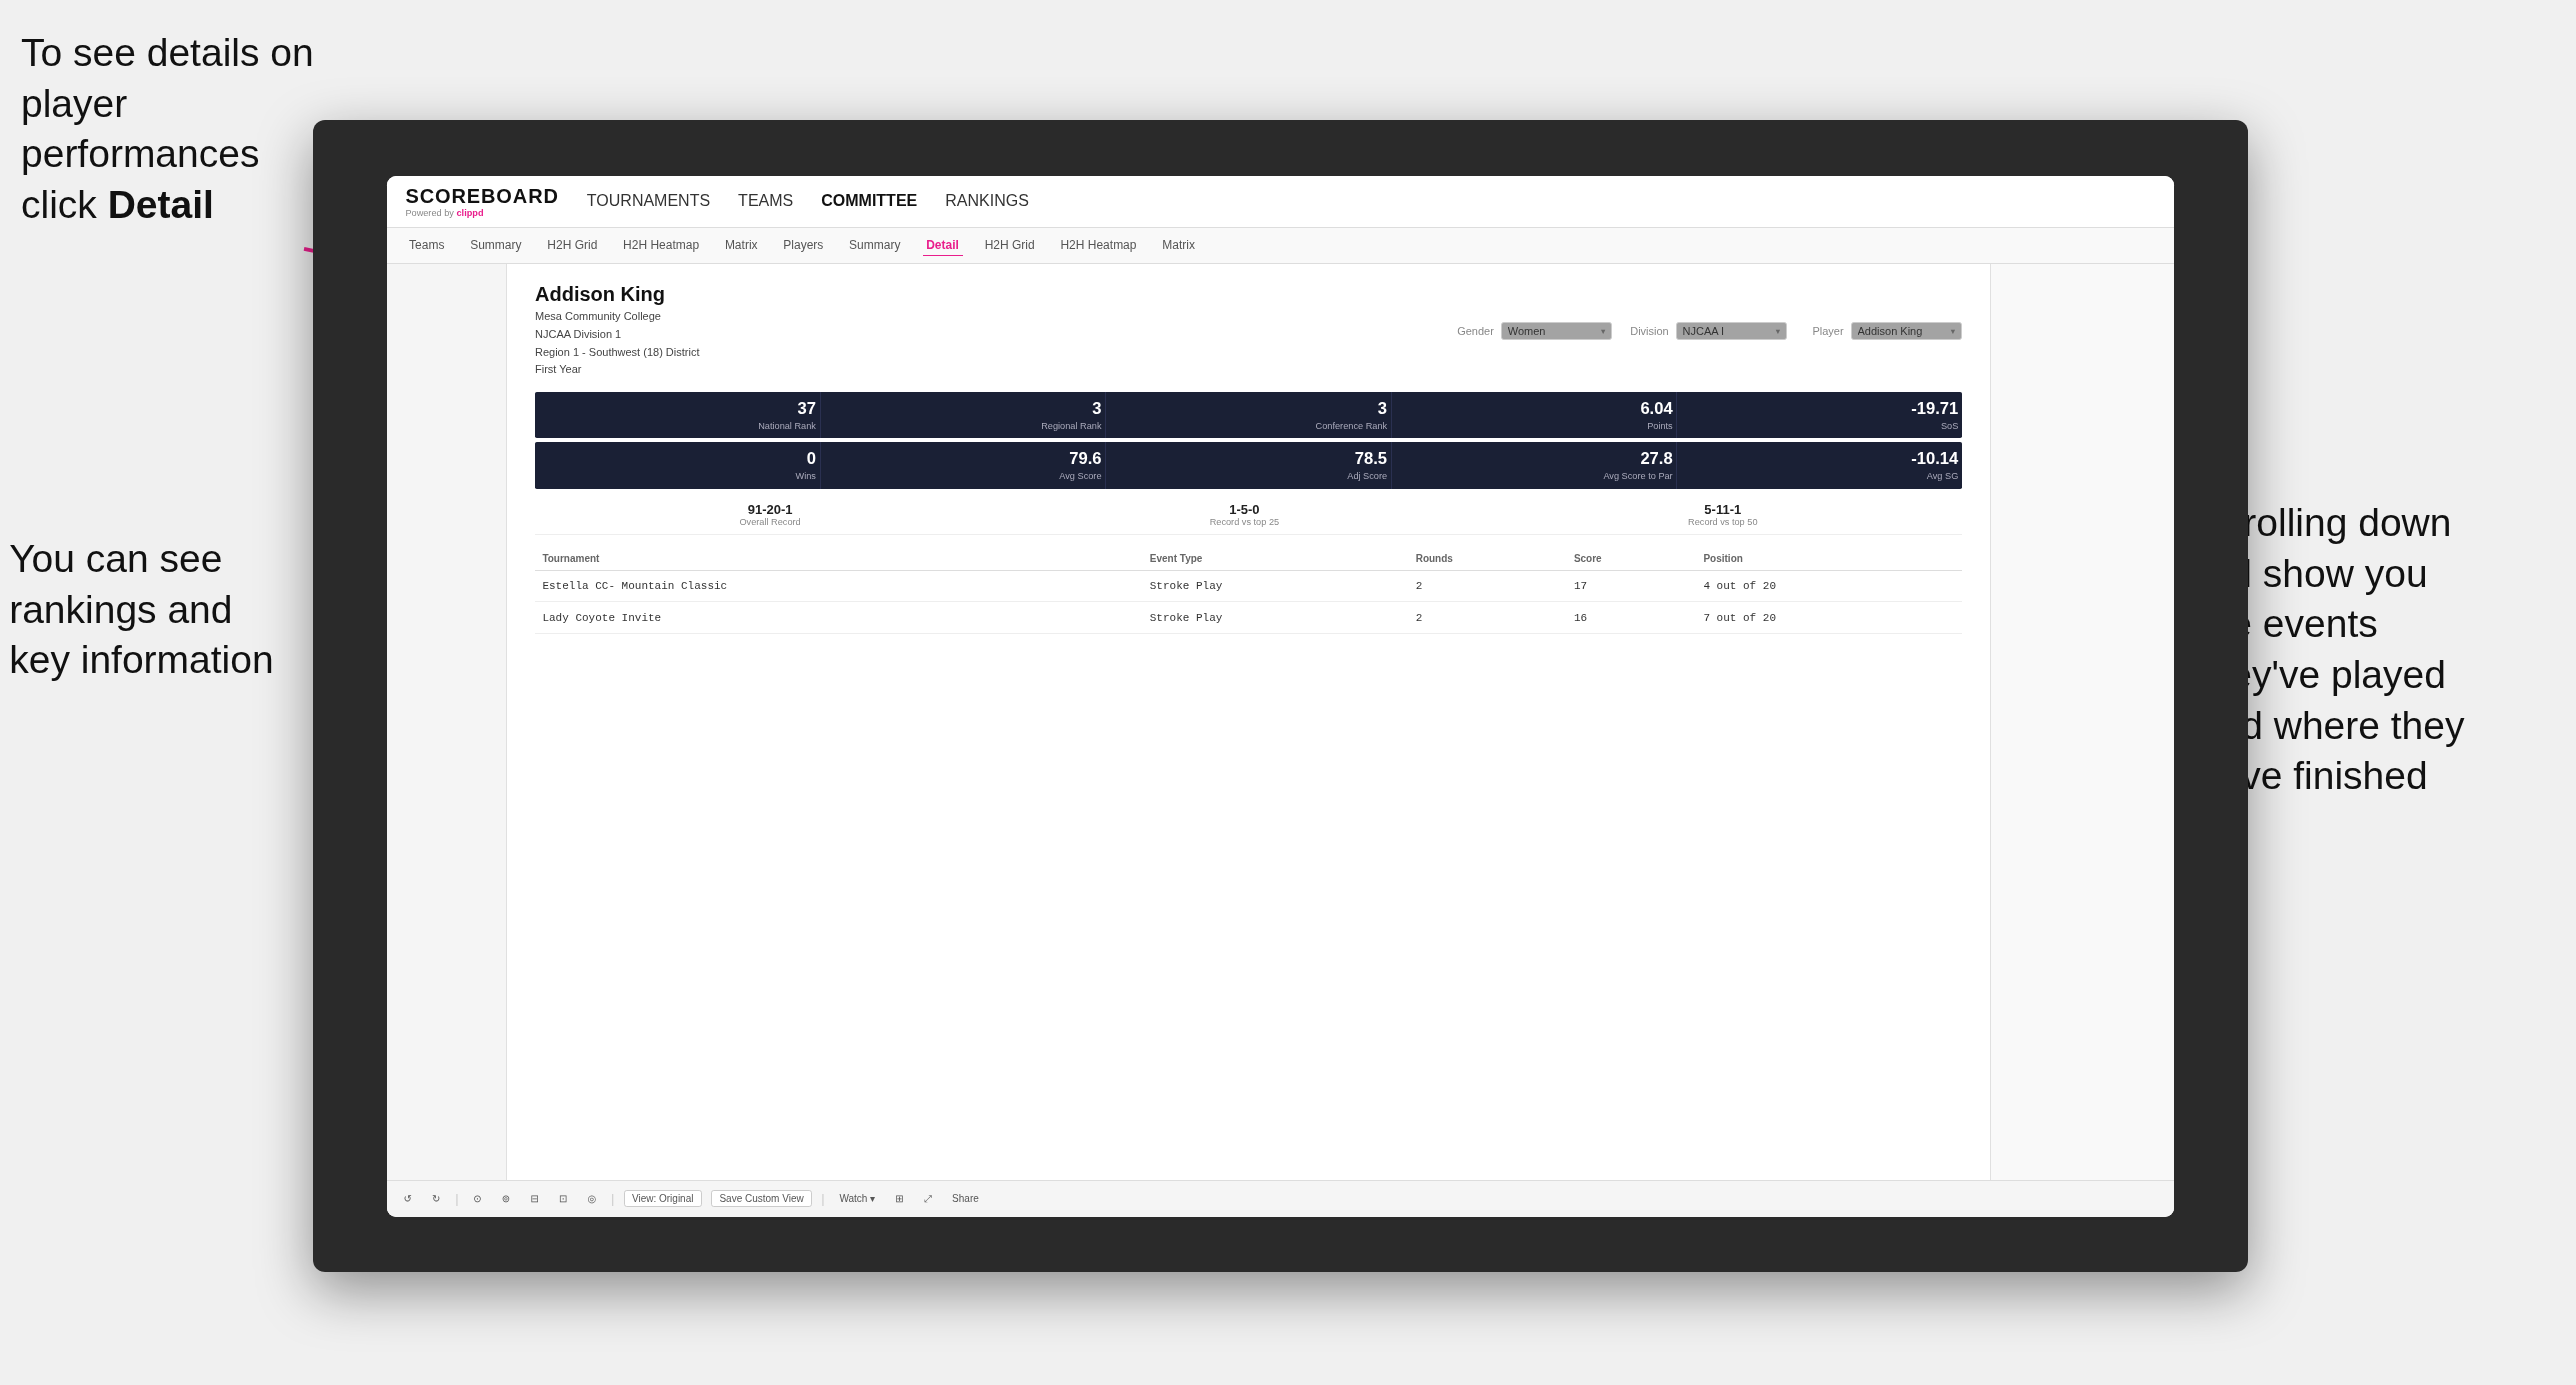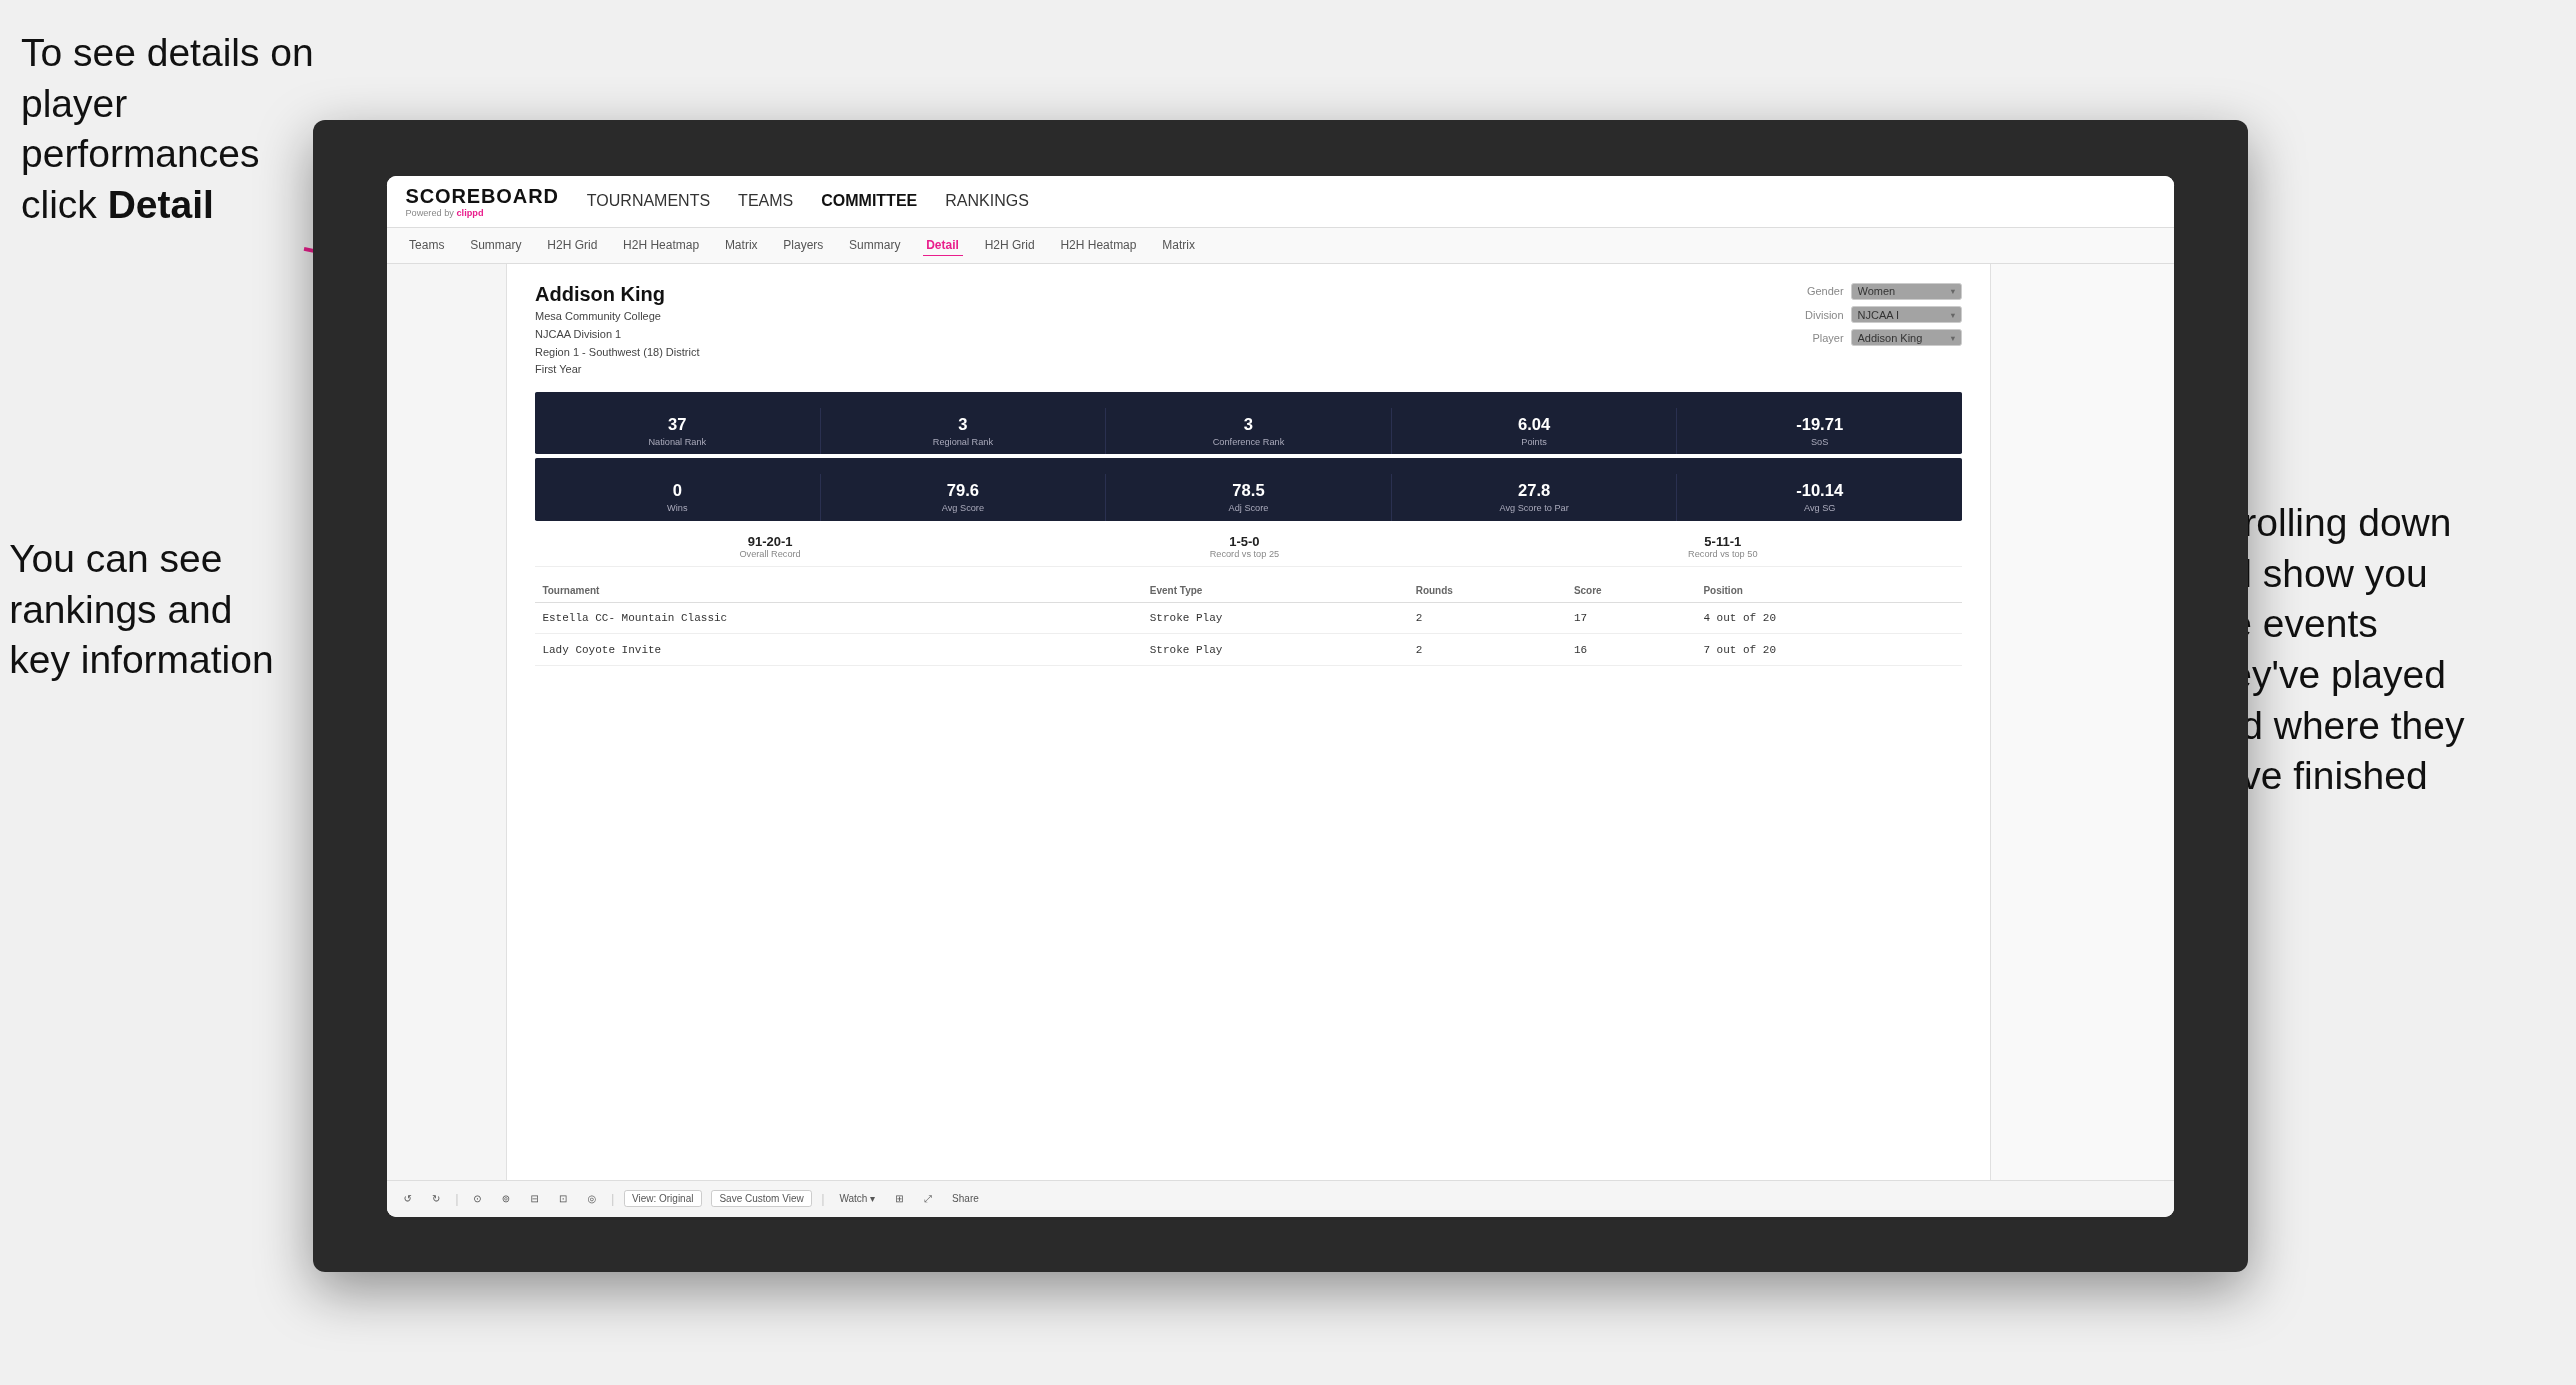--- a/index.html
+++ b/index.html
@@ -163,21 +163,21 @@
       color: #111;
       margin-bottom: 2.8px;
     }
     .player-info p {
       font-size: 11px;
       color: #444;
       line-height: 1.6;
     }
     .player-controls {
       display: flex;
-      flex-direction: column;
+      flex-direction: row;
       gap: 5.5px;
     }
     .control-row {
       display: flex;
       align-items: center;
       gap: 7.4px;
       font-size: 11px;
     }
     .control-label {
       color: #888;
@@ -216,25 +216,24 @@
       margin-bottom: 5.5px;
     }
     .stats-row {
       display: flex;
       background: #1a2035;
       margin-bottom: 3.7px;
       border-radius: 1.8px;
     }
     .stat-cell {
       flex: 1;
-      text-align: center;
+      text-align: right;
       padding: 7.4px 3.7px;
       color: #fff;
       border-right: 0.9px solid #2a3050;
-      margin-top: 16px;
     }
     .stat-cell:last-child {
       border-right: none;
     }
     .stat-value {
       font-size: 16.6px;
       font-weight: 700;
       display: block;
     }
     .stat-label {

